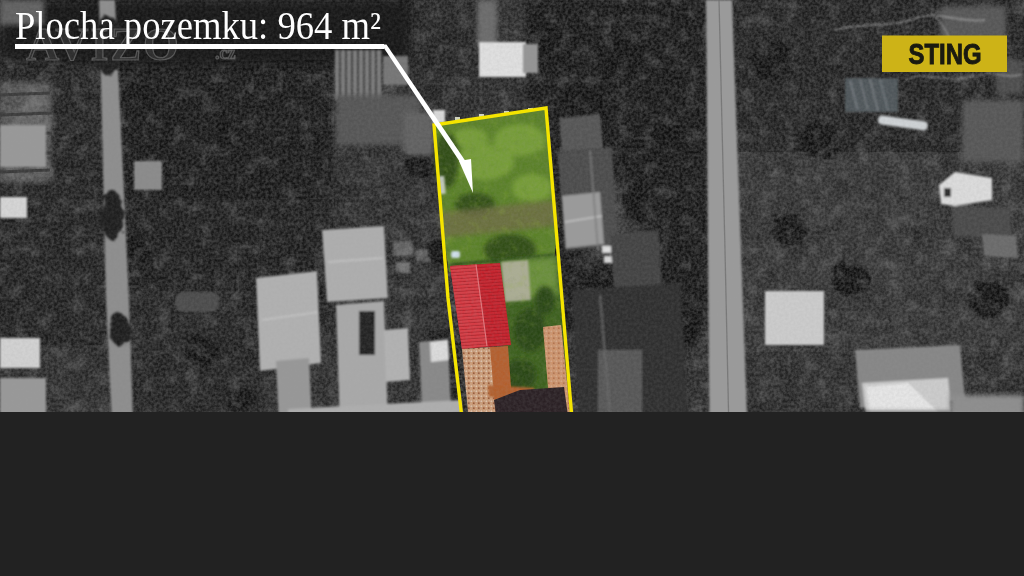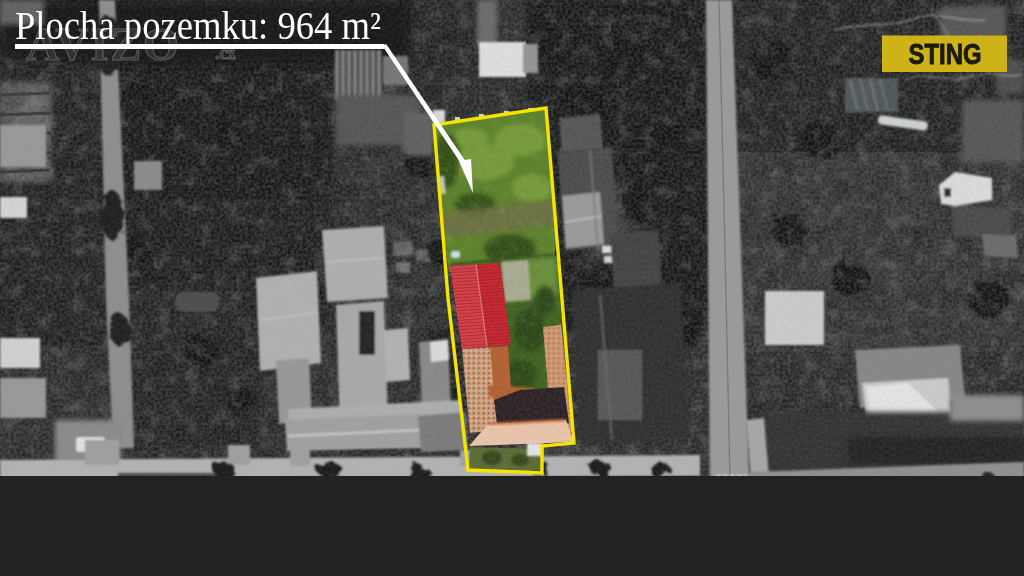--- a/index.html
+++ b/index.html
@@ -1,16 +1,16 @@
 <!DOCTYPE html>
 <html><head>
 <meta charset="utf-8">
 <style>
   html,body{margin:0;padding:0;background:#222;}
-  #stage{position:relative;width:1024px;height:476px;overflow:hidden;background:#15803d;
+  #stage{position:relative;width:1024px;height:412px;overflow:hidden;background:#15803d;
          font-family:"Liberation Sans",sans-serif;}
   svg{display:block}
 </style>
 </head>
 <body>
 <div id="stage">
 <svg width="1024" height="576" viewBox="0 0 1024 576">
 <defs>
   <filter id="b1" x="-30%" y="-30%" width="160%" height="160%">
           <feGaussianBlur stdDeviation="1.2"></feGaussianBlur>

